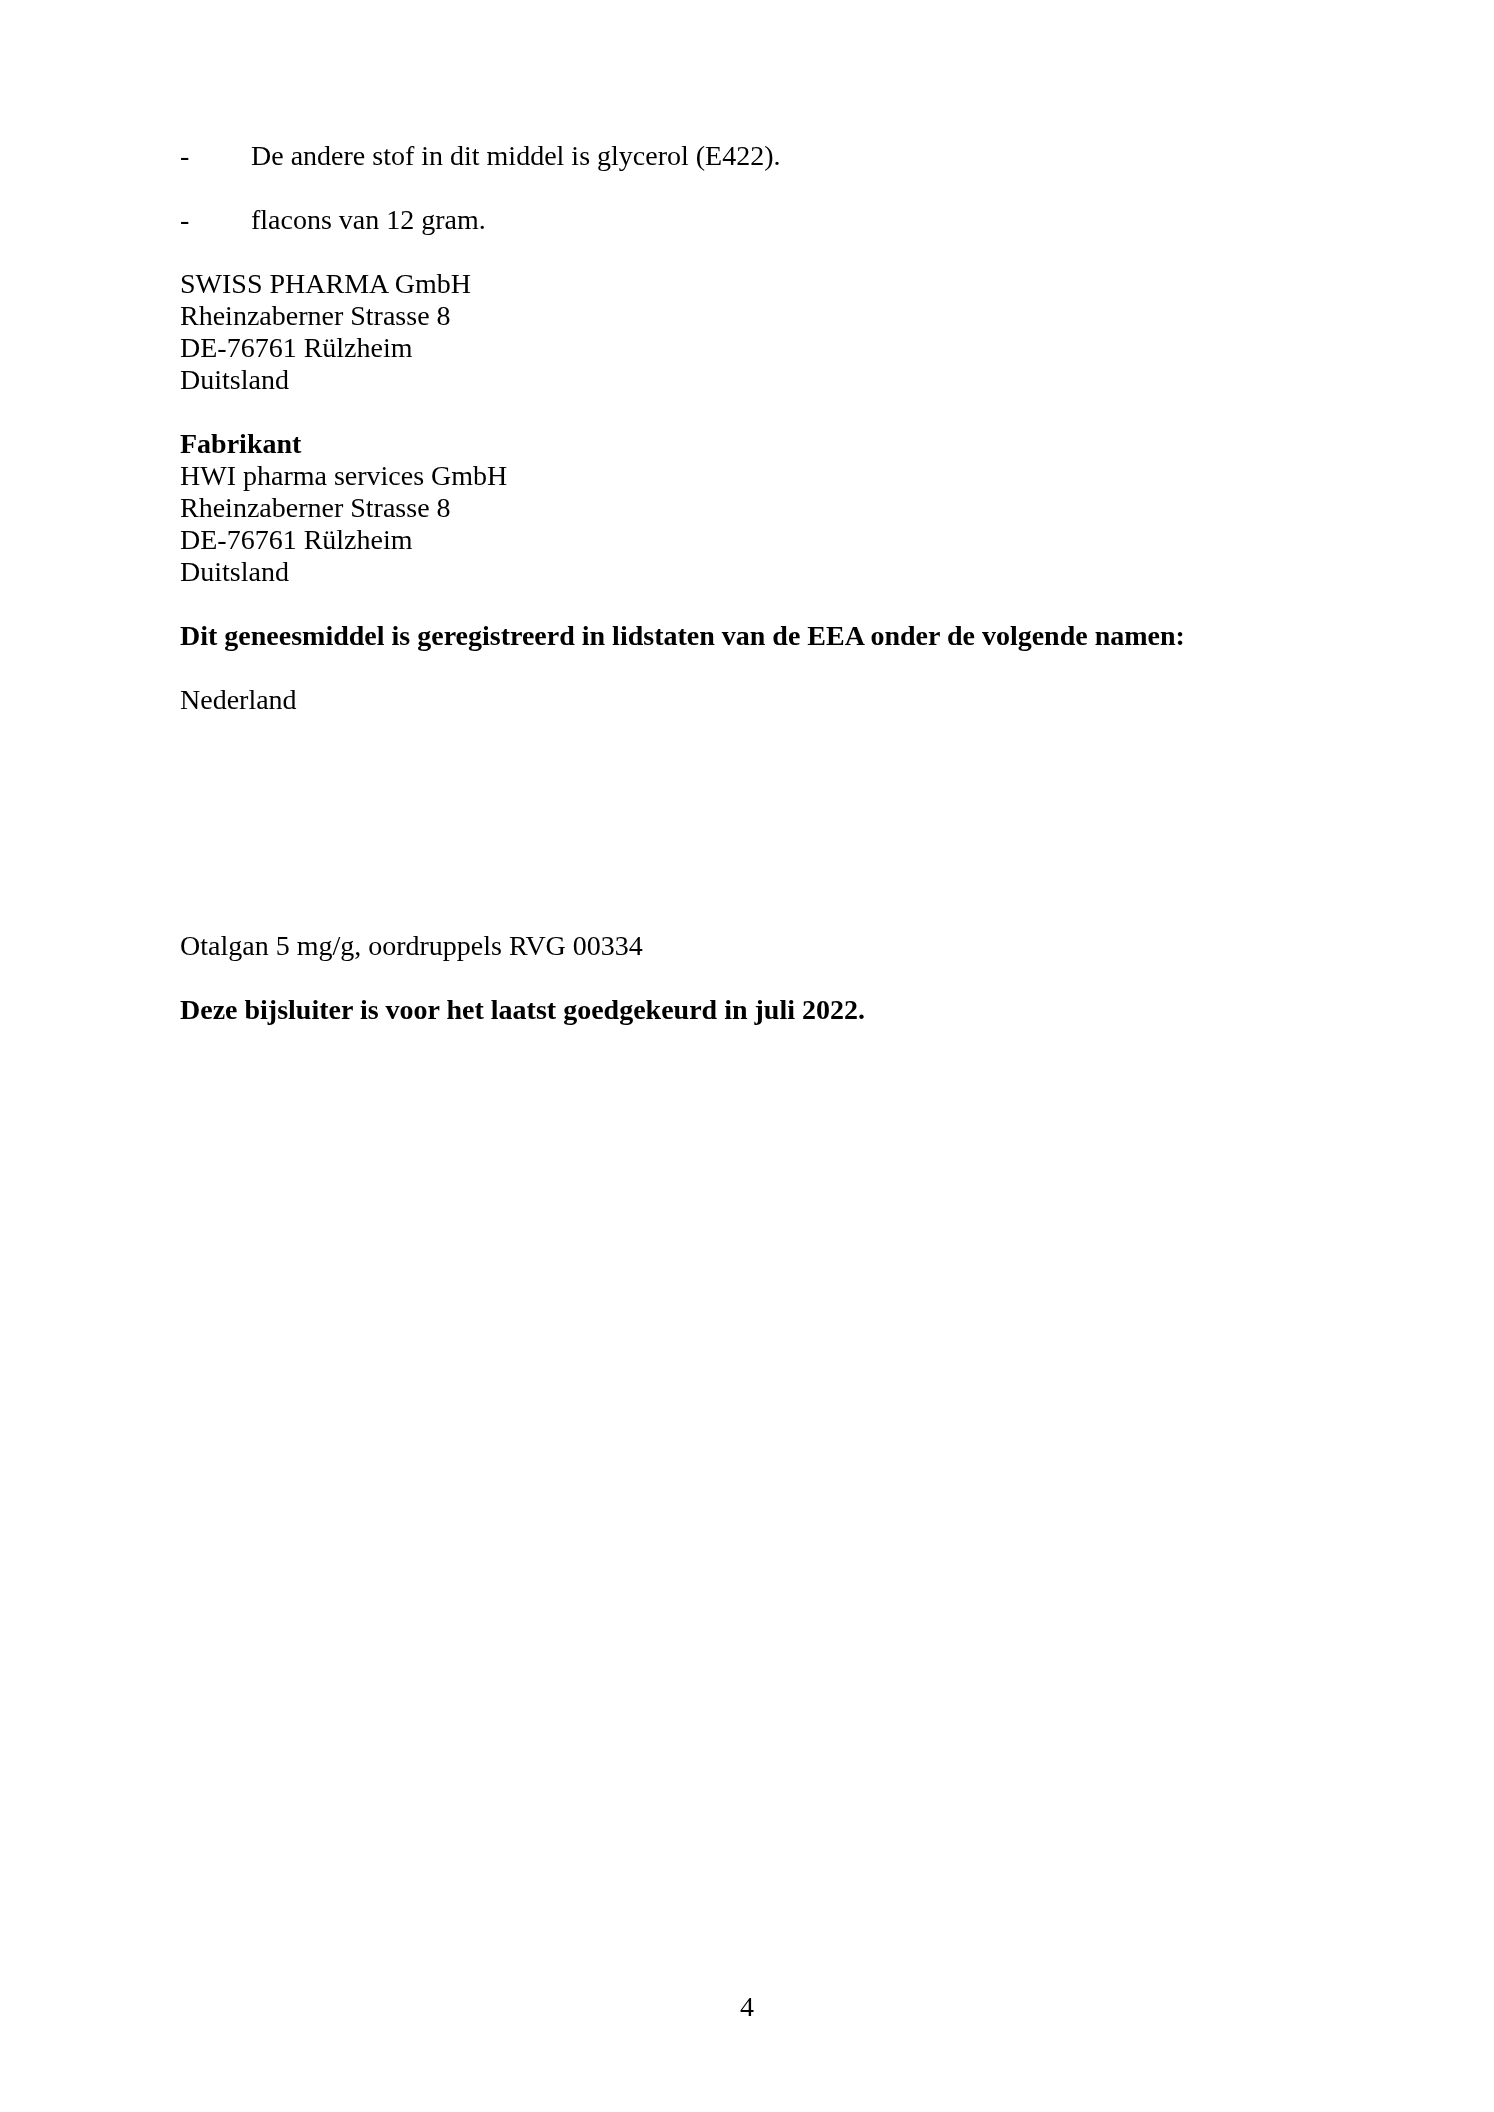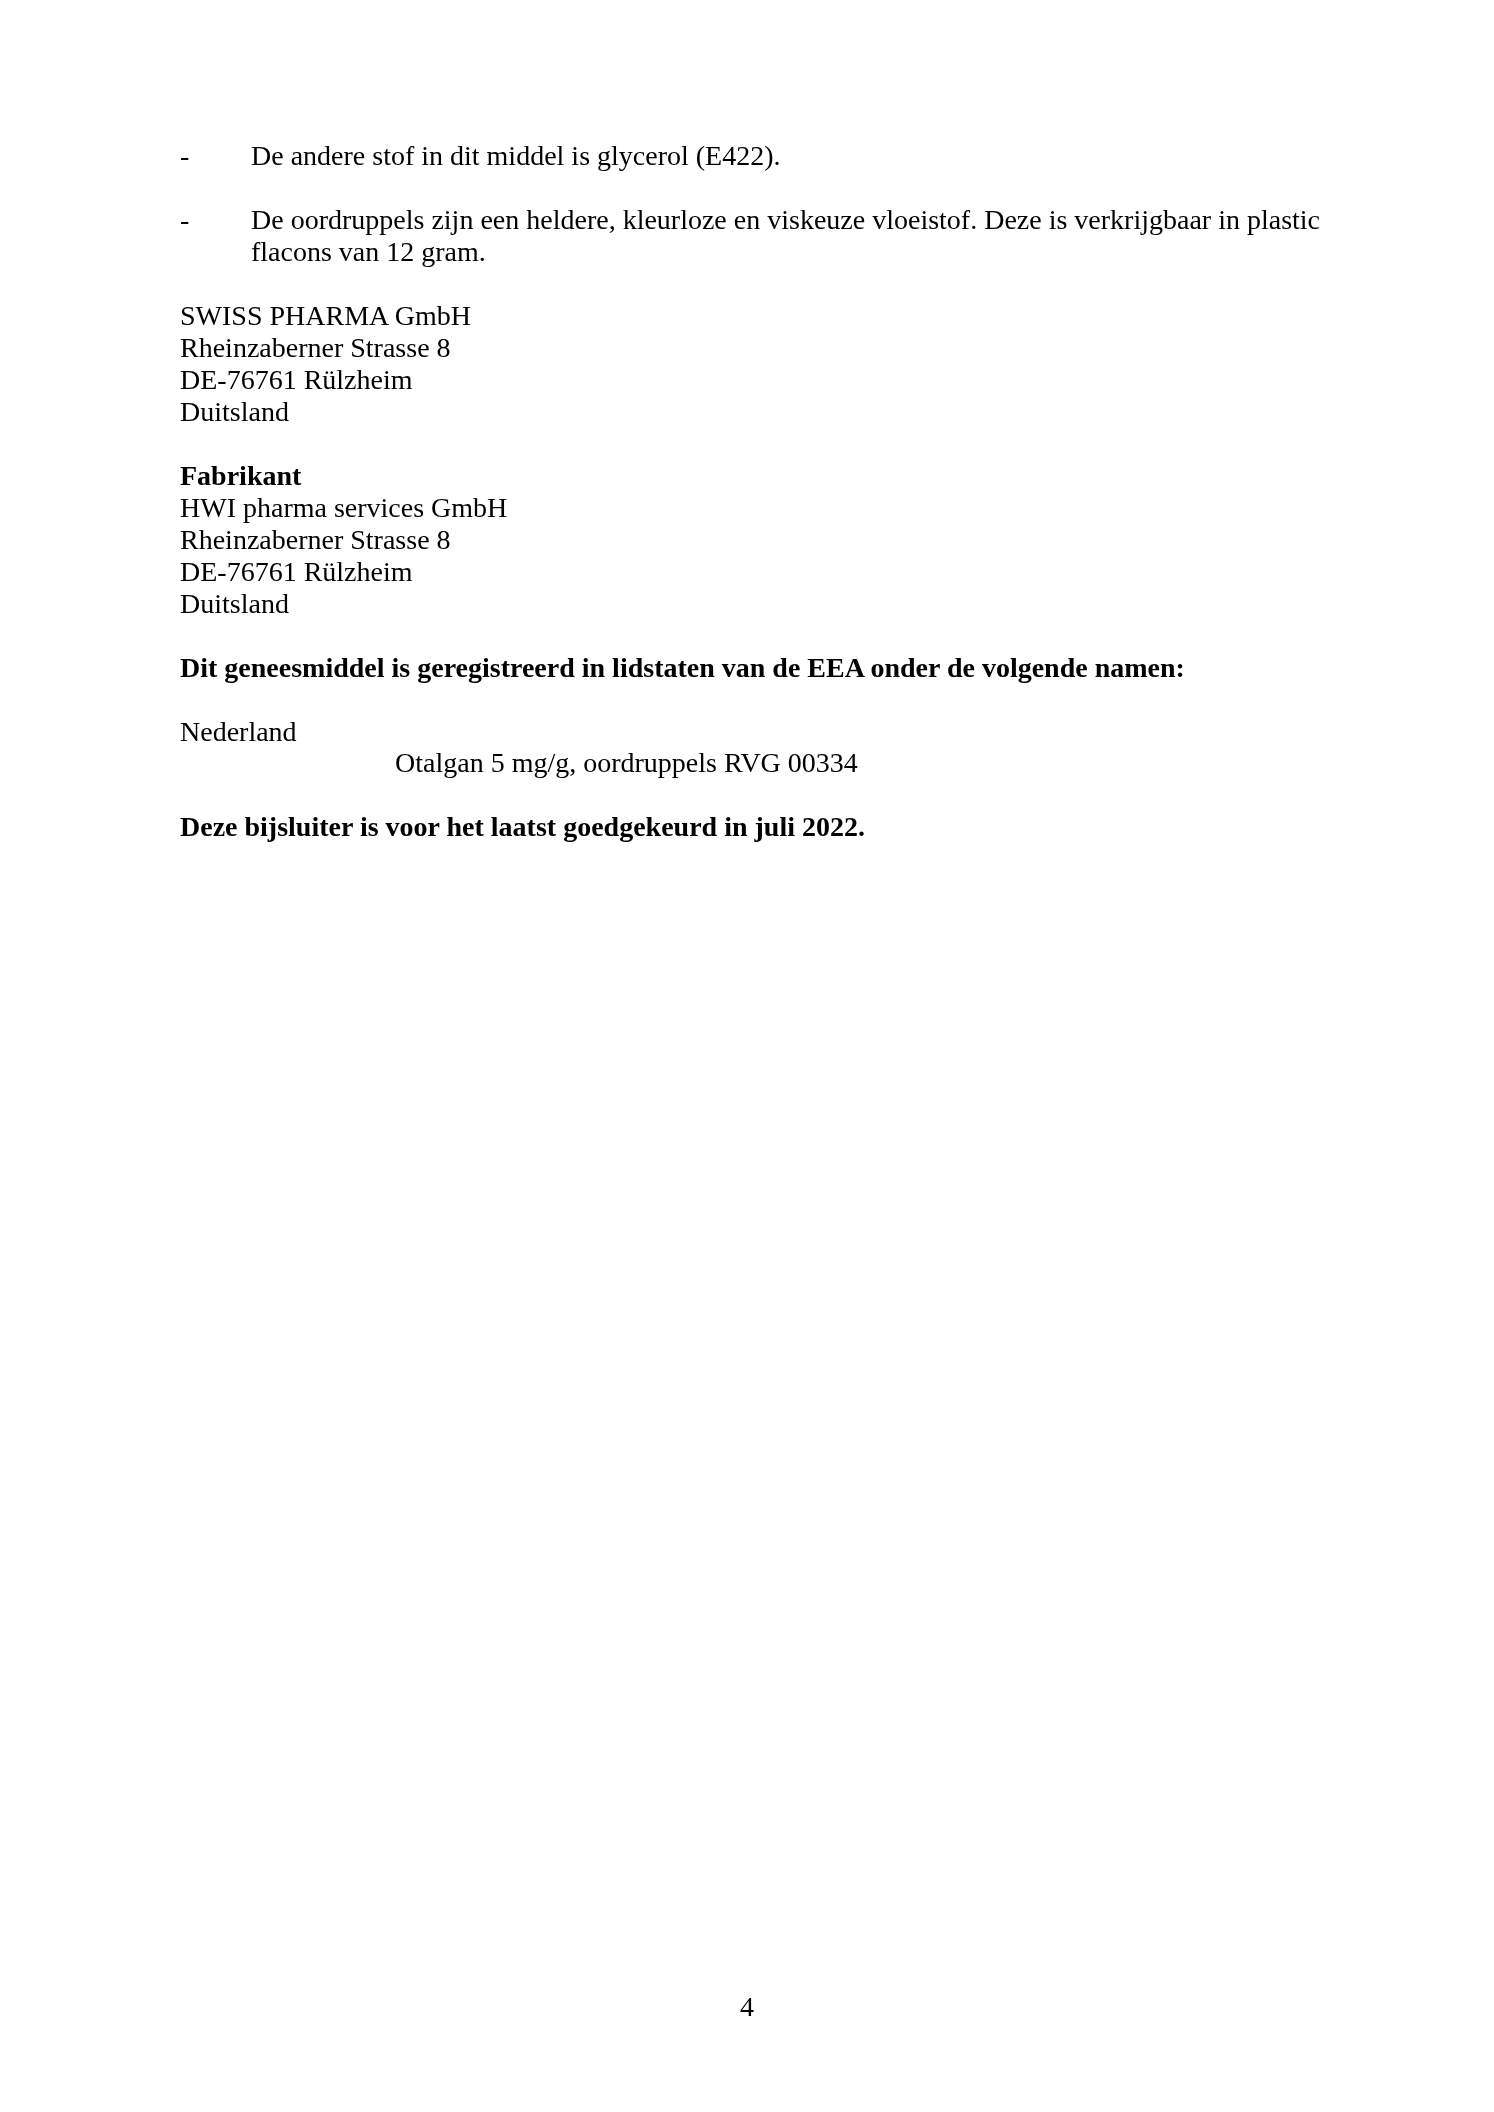--- a/index.html
+++ b/index.html
@@ -38,20 +38,21 @@
   }
   .bullet-text {
     flex: 1 1 auto;
   }
   .line {
     display: block;
   }
   .reg-row {
     display: flex;
     align-items: flex-start;
+    flex-direction: column;
   }
   .reg-country {
     flex: 0 0 215px;
   }
   .reg-product {
     flex: 1 1 auto;
     margin-top: 31px;
   }
   .page-footer {
     position: absolute;
@@ -69,21 +70,20 @@
   <div class="bullet-row">
     <span class="bullet-marker">-</span>
     <span class="bullet-text">De andere stof in dit middel is glycerol (E422).</span>
   </div>
 
   <div class="spacer"></div>
 
   <div class="bullet-row">
     <span class="bullet-marker">-</span>
     <span class="bullet-text">
-      <span class="line">De oordruppels zijn een heldere, kleurloze en viskeuze vloeistof. Deze is verkrijgbaar in plastic</span>
       <span class="line">flacons van 12 gram.</span>
     </span>
   </div>
 
   <div class="spacer"></div>
 
   <div class="line">SWISS PHARMA GmbH</div>
   <div class="line">Rheinzaberner Strasse 8</div>
   <div class="line">DE-76761 Rülzheim</div>
   <div class="line">Duitsland</div>

